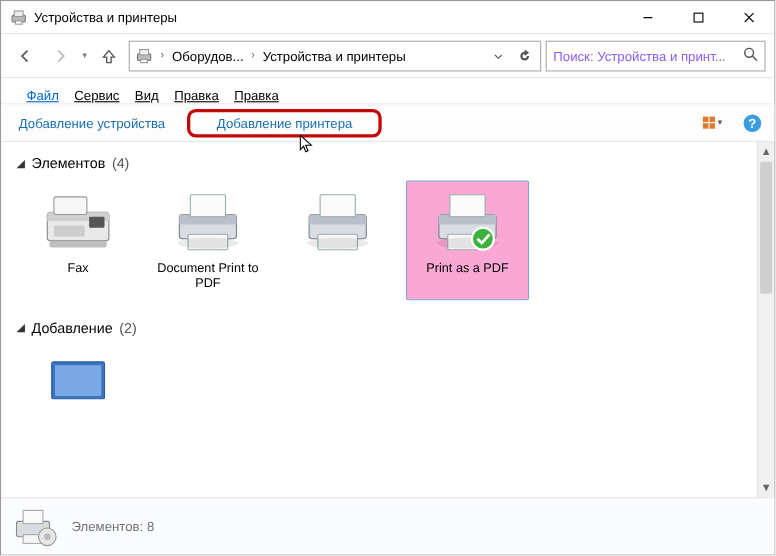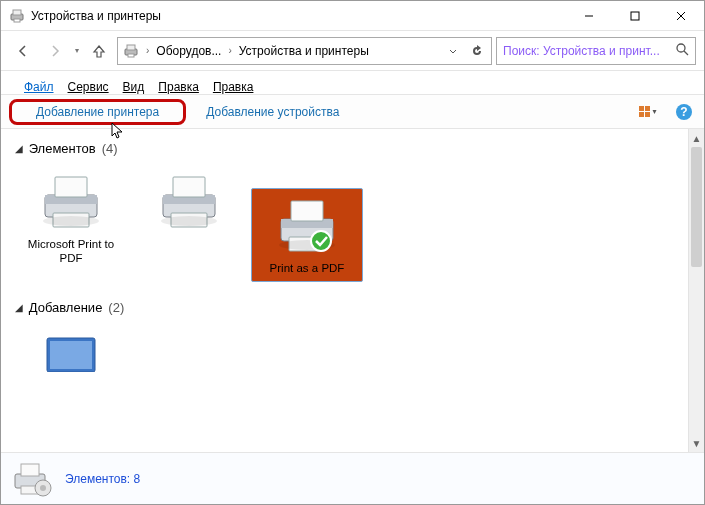--- a/index.html
+++ b/index.html
@@ -44,32 +44,32 @@
   .vt-grid div { background:#dd7b2f; }
   .cmd.highlighted .cursor { position:absolute; left:58%; top:100%; }
 
   
   .content { flex:1; display:flex; overflow:hidden; }
   .main { flex:1; overflow:auto; padding: 6px 14px; font-size:12px; position:relative;}
   .section-head { display:flex; align-items:center; gap:6px; margin: 6px 0 8px 0; font-size:13px; color:#000;}
   .section-head .caret { font-size:10px; color:#333; }
   .devices { display:flex; flex-wrap:wrap; gap: 6px; }
   .device { width: 112px; display:flex; flex-direction:column; align-items:center; text-align:center; padding:6px 4px; border:1px solid transparent; border-radius:2px;}
-  .device.selected { border:1px solid #79a7d6; background:#c2410c;margin-top:24px; }
+  .device.selected { border:1px solid #79a7d6; background:#f9a8d4; }
   .device .dicon { width:72px; height:60px; display:flex; align-items:flex-end; justify-content:center; margin-bottom:6px; }
   .device .dlabel { font-size:11.5px; color:#000; line-height:1.25; }
   .scrollbar { width:16px; background:#f0f0f0; border-left:1px solid #e3e3e3; display:flex; flex-direction:column; }
   .sb-btn { height:18px; display:flex; align-items:center; justify-content:center; color:#666; font-size:10px; background:#f0f0f0;}
   .sb-track { flex:1; position:relative; }
   .sb-thumb { position:absolute; top:0; left:2px; right:2px; height:120px; background:#cfcfcf; border-radius:2px;}
 
   
   .status { height:52px; border-top:1px solid #e5e5e5; display:flex; align-items:center; padding:4px 10px; gap:12px; font-size:12px; background:#fafcff;}
   .status .sicon { width:42px; height:42px; display:flex; align-items:center; justify-content:center;}
-  .status .stext { color:#1d4ed8; }
+  .status .stext { color:#737373; }
 </style>
 </head>
 <body>
 
 <div class="window">
 
   <div class="titlebar">
     <span class="ticon">
       <svg width="16" height="16" viewBox="0 0 16 16">
           <rect x="2" y="6" width="12" height="6" rx="1" fill="#bbb" stroke="#777"></rect>
@@ -152,29 +152,29 @@
 
   <div class="menubar">
     <span class="menuitem active"><span class="ul">Файл</span></span>
     <span class="menuitem"><span class="ul">Сервис</span></span>
     <span class="menuitem"><span class="ul">Вид</span></span>
     <span class="menuitem"><span class="ul">Правка</span></span>
     <span class="menuitem"><span class="ul">Правка</span></span>
   </div>
 
   <div class="cmdbar">
+    <span class="cmd">Добавление устройства</span>
     <span class="cmd highlighted">
       <span>Добавление принтера</span>
       <span class="cursor">
         <svg width="14" height="18" viewBox="0 0 14 18">
             <path d="M1 1 L1 14 L4 11 L6 16 L8 15 L6 10 L11 10 Z" fill="#fff" stroke="#000" stroke-width="1"></path>
           </svg>
       </span>
     </span>
-    <span class="cmd">Добавление устройства</span>
     <span class="spacer"></span>
     <span class="tool">
       <span class="view-toggle">
         <span class="vt-grid">
             <div></div>
             <div></div>
             <div></div>
             <div></div>
           </span>
       </span>
@@ -192,32 +192,45 @@
     <div class="main">
 
       <div class="section-head">
         <span class="caret">◢</span>
         <span>Элементов</span>
         <span style="color:#555">(4)</span>
       </div>
 
       <div class="devices">
 
+        <div class="device">
+          <span class="dicon">
+            <svg width="72" height="60" viewBox="0 0 72 60">
+              <rect x="8" y="22" width="56" height="26" rx="3" fill="#e9e9e9" stroke="#888"></rect>
+              <rect x="8" y="22" width="56" height="8" fill="#d0d0d0"></rect>
+              <rect x="14" y="8" width="30" height="16" rx="2" fill="#f6f6f6" stroke="#999"></rect>
+              <rect x="46" y="26" width="14" height="10" rx="1" fill="#555"></rect>
+              <rect x="14" y="34" width="28" height="10" rx="1" fill="#ccc"></rect>
+              <rect x="10" y="48" width="52" height="6" rx="2" fill="#bfbfbf"></rect>
+            </svg>
+          </span>
+          <span class="dlabel">Fax</span>
+        </div>
 
         <div class="device">
           <span class="dicon">
             <svg width="72" height="60" viewBox="0 0 72 60">
               <rect x="10" y="24" width="52" height="22" rx="3" fill="#d9dde2" stroke="#7a8089"></rect>
               <rect x="10" y="24" width="52" height="9" fill="#b9c0c9"></rect>
               <rect x="20" y="6" width="32" height="20" rx="1" fill="#fbfbfb" stroke="#9aa"></rect>
               <rect x="18" y="42" width="36" height="14" rx="1" fill="#f6f6f6" stroke="#9aa"></rect>
               <ellipse cx="36" cy="50" rx="28" ry="5" fill="rgba(0,0,0,0.08)"></ellipse>
             </svg>
           </span>
-          <span class="dlabel">Microsoft Print to PDF</span>
+          <span class="dlabel">Document Print to PDF</span>
         </div>
 
         <div class="device">
           <span class="dicon">
             <svg width="72" height="60" viewBox="0 0 72 60">
               <rect x="10" y="24" width="52" height="22" rx="3" fill="#d9dde2" stroke="#7a8089"></rect>
               <rect x="10" y="24" width="52" height="9" fill="#b9c0c9"></rect>
               <rect x="20" y="6" width="32" height="20" rx="1" fill="#fbfbfb" stroke="#9aa"></rect>
               <rect x="18" y="42" width="36" height="14" rx="1" fill="#f6f6f6" stroke="#9aa"></rect>
               <ellipse cx="36" cy="50" rx="28" ry="5" fill="rgba(0,0,0,0.08)"></ellipse>

